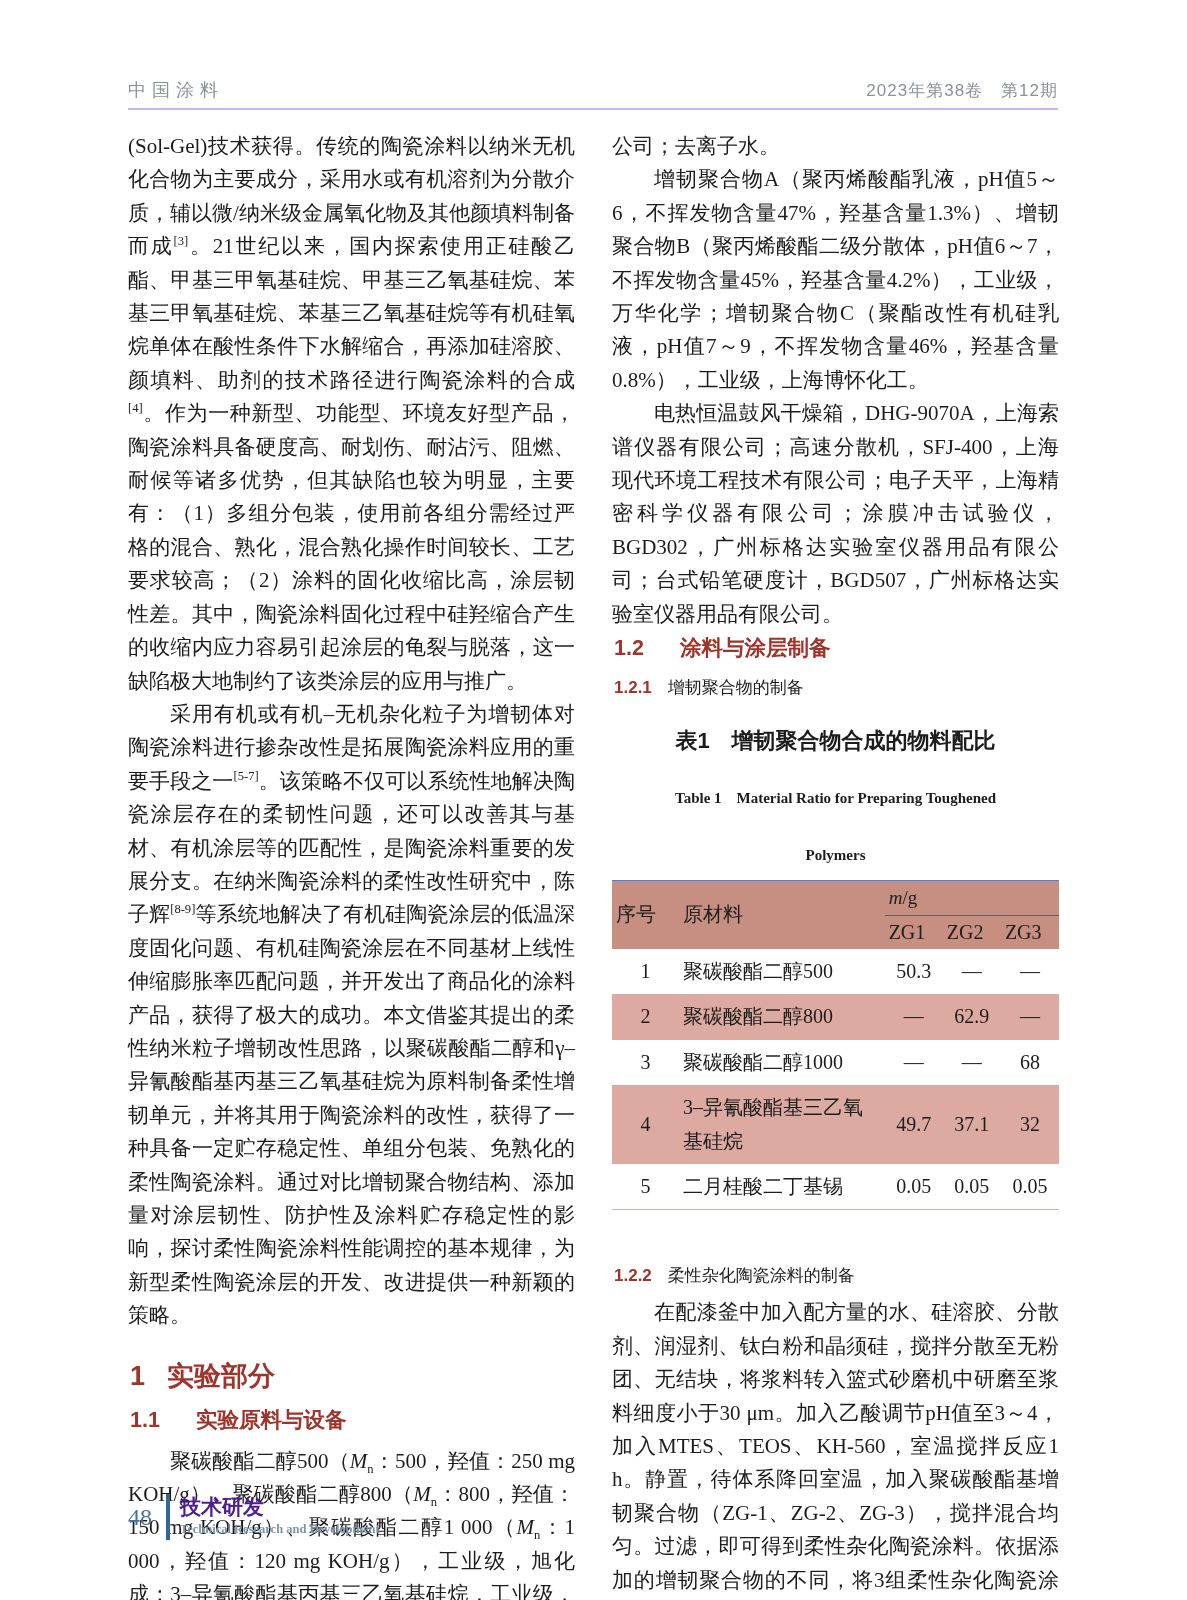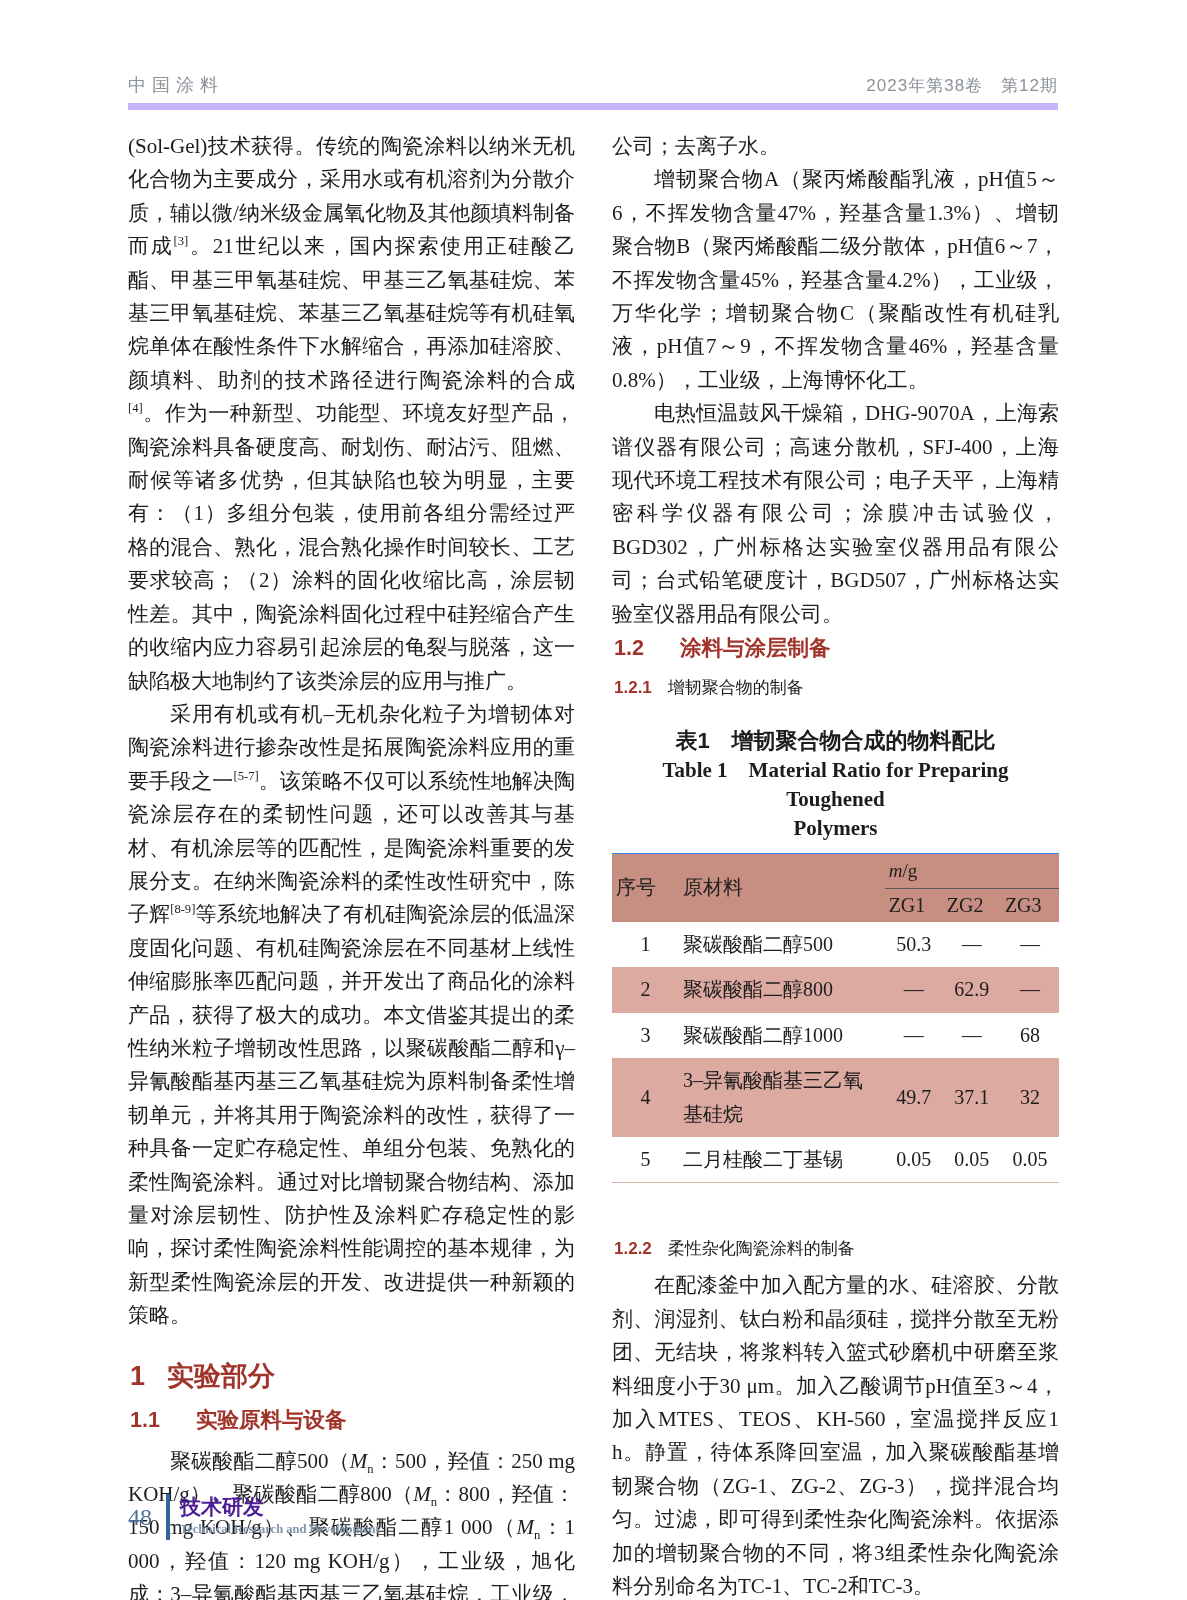--- a/index.html
+++ b/index.html
@@ -4,21 +4,21 @@
 <style>
   html,body{margin:0;padding:0;background:#e9e9e9;}
   .page{
     position:relative;width:1187px;height:1600px;background:#ffffff;
     margin:0 auto;overflow:hidden;
     font-family:"Liberation Serif","DejaVu Serif",serif;
     color:#1c1c1c;
   }
   
   .hdr{position:absolute;left:128px;top:78px;width:930px;height:32px;
-    border-bottom:7px solid #c4b5fd;display:flex;justify-content:space-between;align-items:flex-end;
+    border-bottom:2px solid #c4b5fd;display:flex;justify-content:space-between;align-items:flex-end;
     padding-bottom:6px;box-sizing:border-box;}
   .hdr .jname{font-size:18px;letter-spacing:6px;color:#8b9199;font-family:"Liberation Sans",sans-serif;}
   .hdr .issue{font-size:17px;color:#8b9199;font-family:"Liberation Sans",sans-serif;letter-spacing:1px;}
   
   .col{position:absolute;top:130px;width:447px;font-size:21px;line-height:33.4px;text-align:justify;}
   .col-left{left:128px;}
   .col-right{left:612px;}
   p{margin:0;}
   .ind{text-indent:2em;}
   .sup{font-size:0.60em;vertical-align:super;line-height:0;}
@@ -30,21 +30,21 @@
   .h1 .num{margin-right:22px;}
   .h2{font-family:"Liberation Sans",sans-serif;font-weight:bold;color:#a0332a;
       font-size:21.5px;line-height:26px;margin:4px 0 12px 2px;}
   .h2 .num{margin-right:36px;}
   .h3{font-family:"Liberation Sans",sans-serif;font-size:17px;line-height:28px;margin:13px 0 6px 2px;color:#1c1c1c;}
   .h3 .num{color:#a0332a;font-weight:bold;margin-right:16px;}
   
   .tblwrap{margin:24px 0 52px 0;}
   .cap-zh{font-family:"Liberation Sans",sans-serif;font-weight:bold;font-size:22px;
           text-align:center;line-height:30px;}
-  .cap-en{font-weight:bold;font-size:21px;text-align:center;line-height:29px;}
+  .cap-en{font-weight:bold;font-size:15px;text-align:center;line-height:29px;margin-top:28px;}
   table.mat{width:100%;border-collapse:collapse;margin-top:10px;font-size:20px;}
   table.mat thead th{background:#c78e82;font-weight:normal;color:#20201f;padding:0 4px;}
   table.mat thead{border-top:1px solid #3b82f6;}
   th.unit{border-bottom:1px solid #5c5c5c;height:30px;font-size:19px;}
   th.grp{height:22px;font-size:20px;}
   th.span2{font-size:20px;}
   table.mat td{padding:6px 4px;height:26px;}
   td.c{text-align:center;}
   td.mtl{text-align:left;padding-left:12px;}
   tr.shaded td{background:#dcaaa1;}

